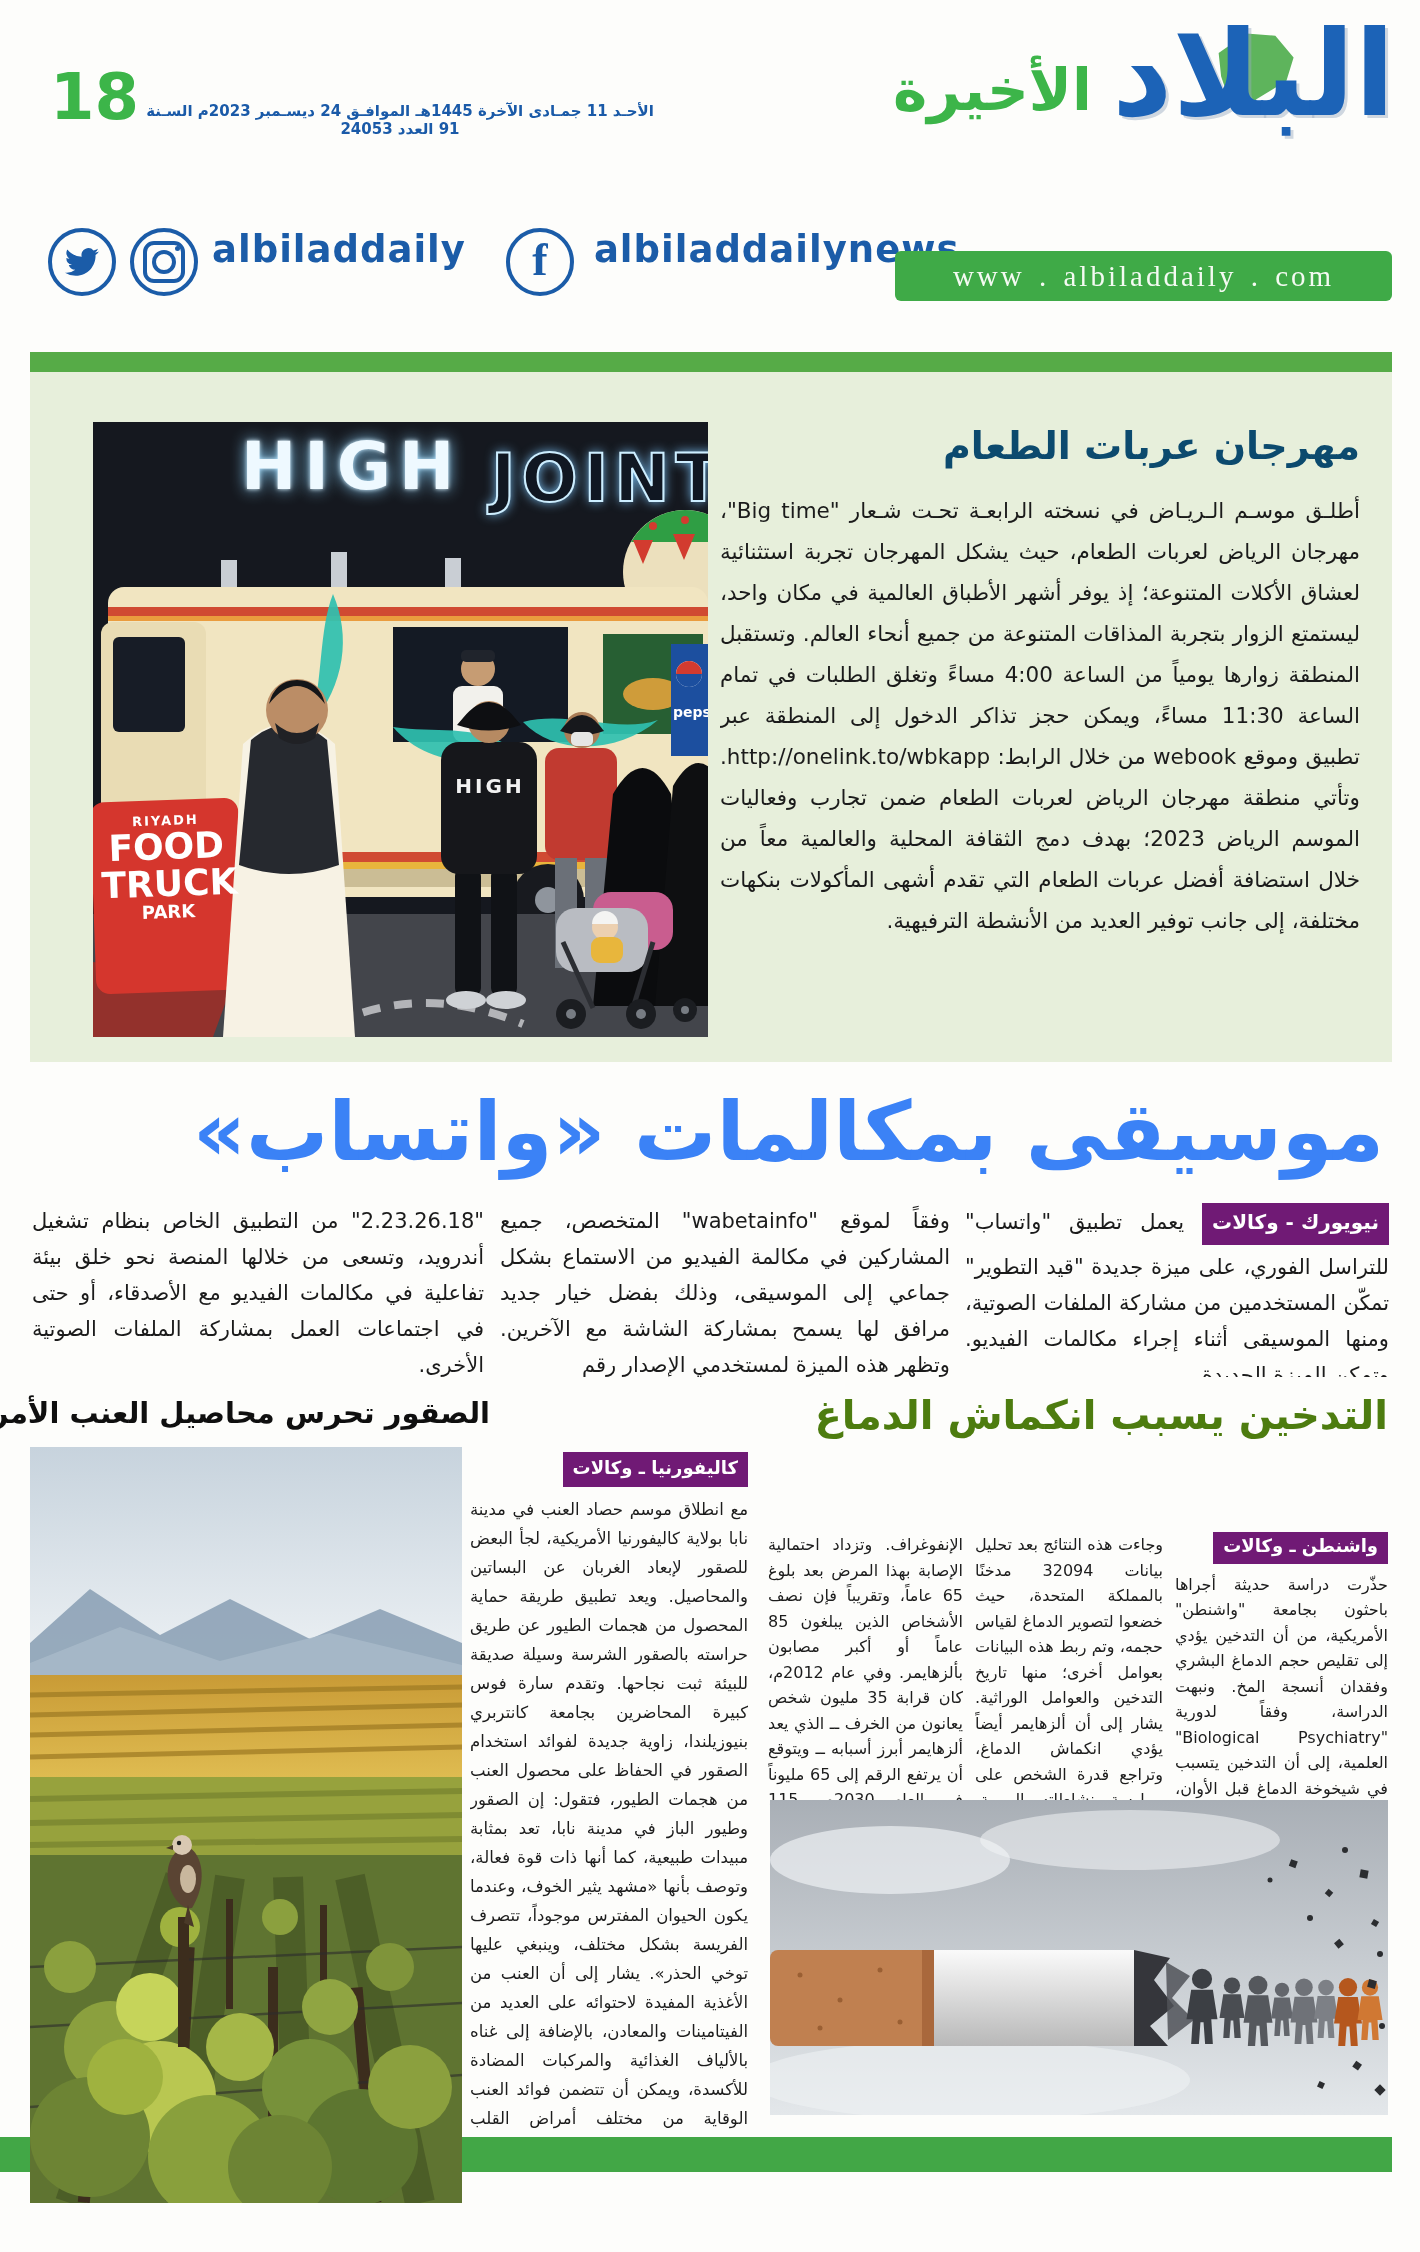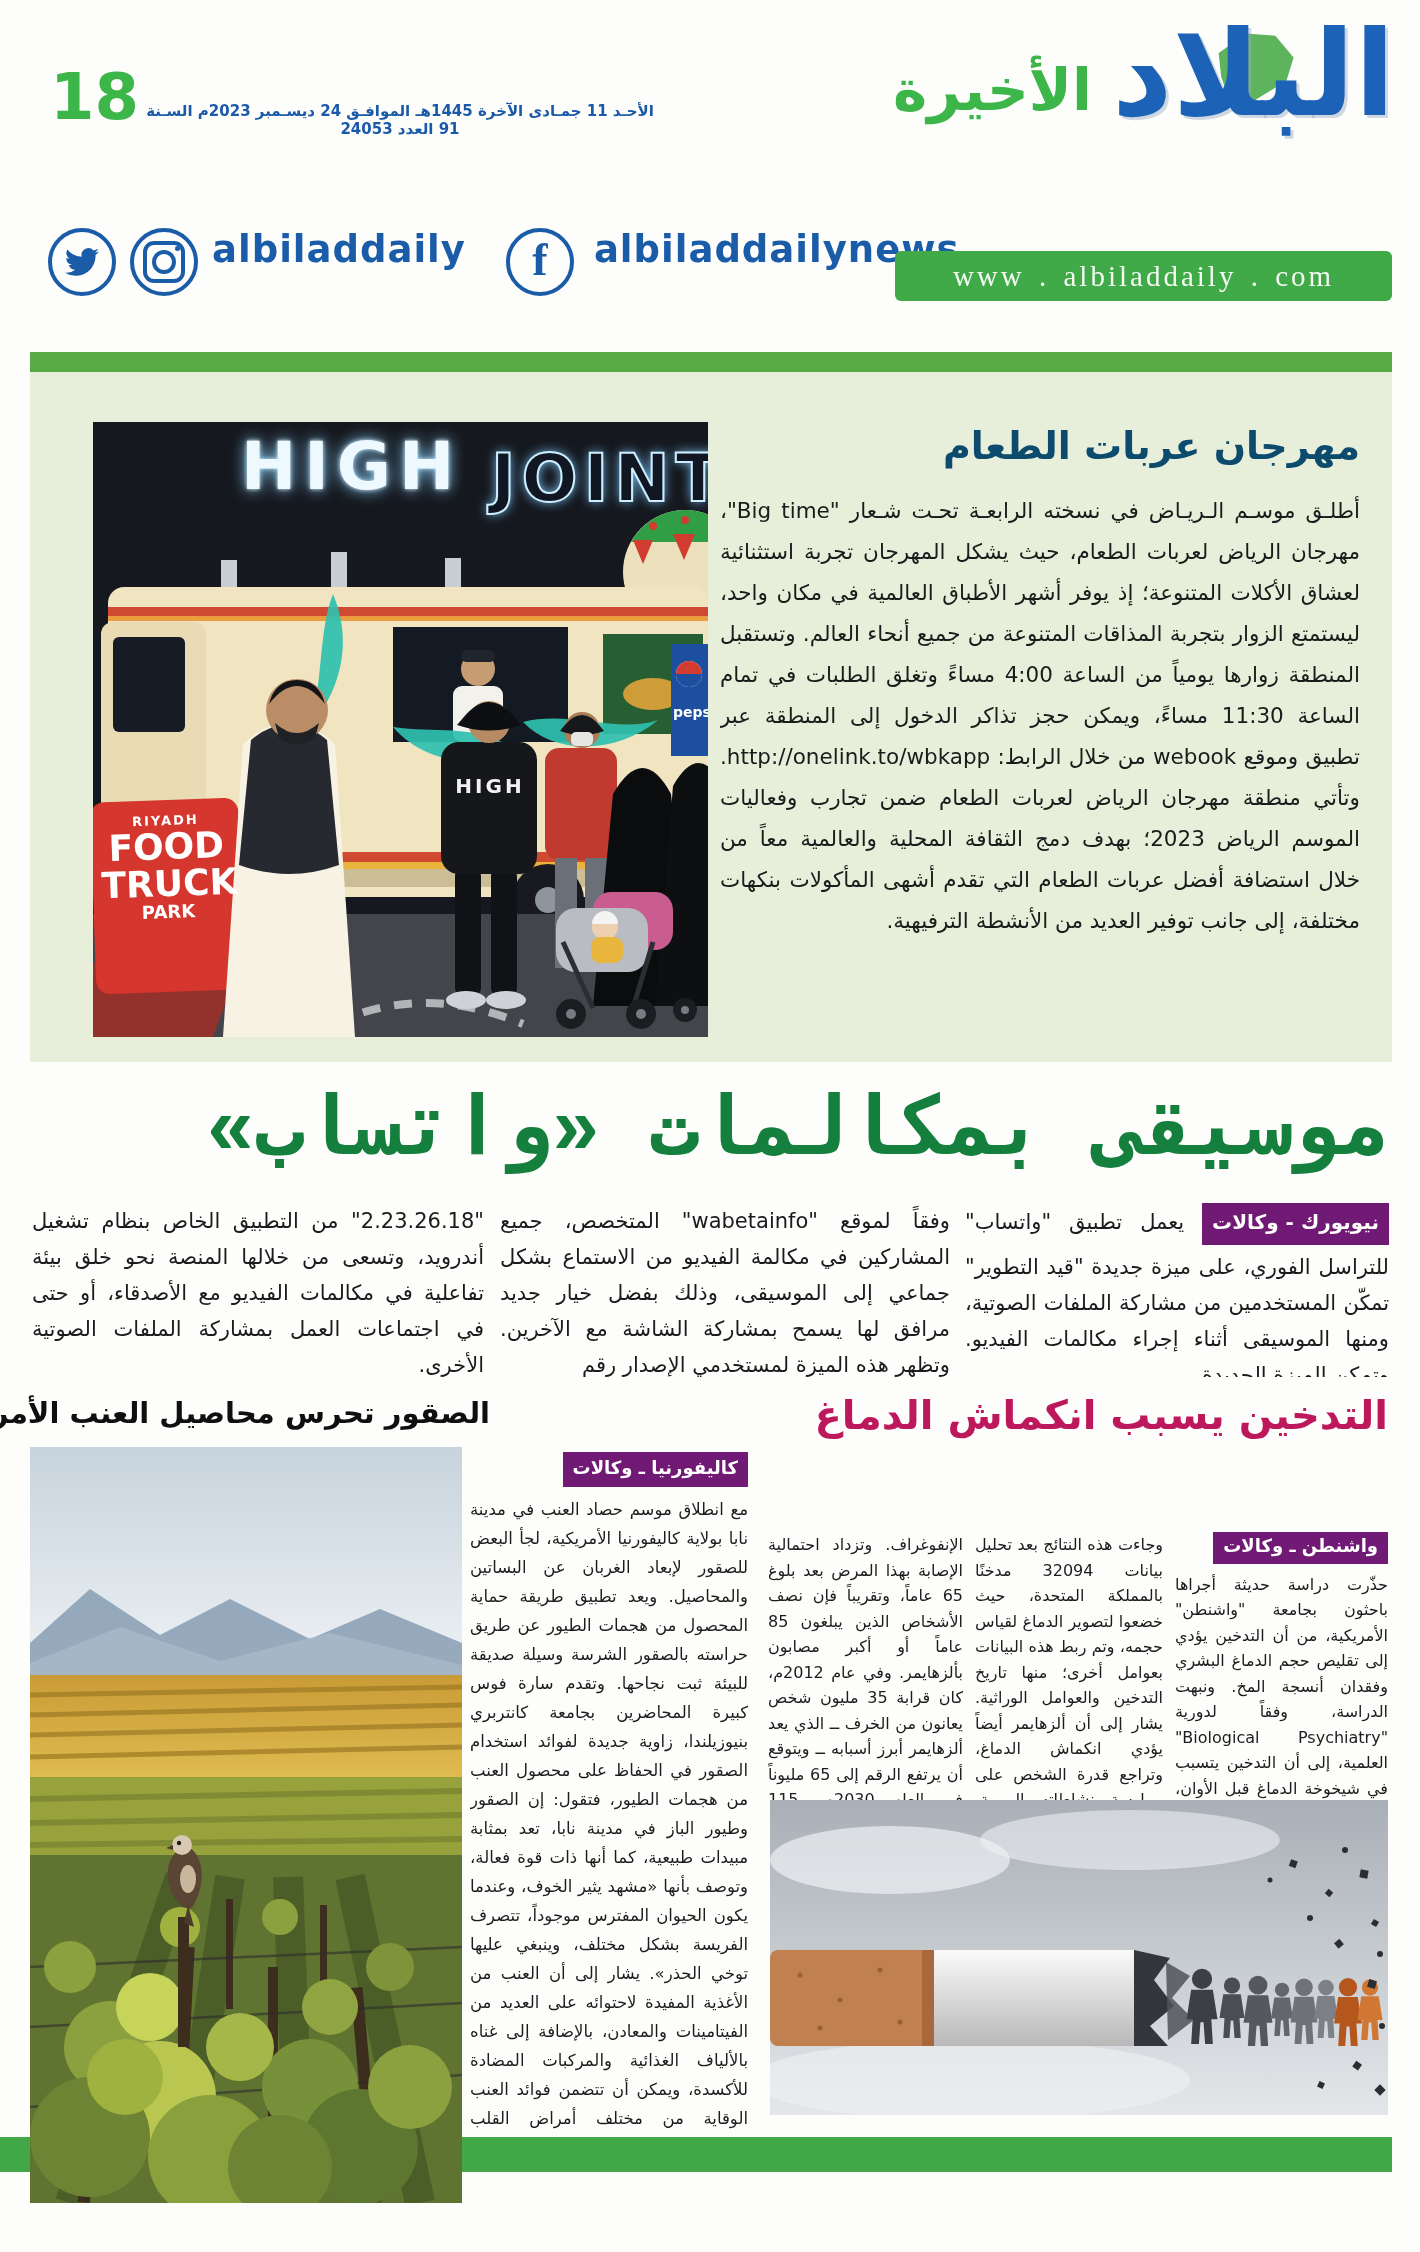--- a/index.html
+++ b/index.html
@@ -44,33 +44,33 @@
               color:#101722;-webkit-text-stroke:2px #cdeeff;text-shadow:0 0 12px #7fc9ff;}
   .shirt-high{position:absolute;left:356px;top:352px;width:82px;text-align:center;font-size:20px;font-weight:bold;
               letter-spacing:3px;color:#f2f2f2;}
   .red-sign-text{position:absolute;left:8px;top:392px;width:132px;text-align:center;color:#fff;transform:rotate(-2deg);line-height:1.05;}
   .red-sign-text .l1{font-size:13px;letter-spacing:2px;font-weight:bold;display:block;}
   .red-sign-text .l2,.red-sign-text .l3{font-size:36px;font-weight:bold;display:block;}
   .red-sign-text .l4{font-size:18px;font-weight:bold;display:block;}
   .pepsi-label{position:absolute;left:580px;top:282px;width:38px;text-align:center;font-size:14px;font-weight:bold;color:#fff;}
 
   
-  .wa-headline{position:absolute;right:30px;top:1078px;margin:0;font-size:82px;font-weight:bold;color:#15803d;
-               direction:rtl;white-space:nowrap;font-family:Liberation Mono, monospace;}
+  .wa-headline{position:absolute;right:30px;top:1078px;margin:6px;font-size:82px;font-weight:bold;color:#3b82f6;
+               direction:rtl;white-space:nowrap;}
   .wa-col{position:absolute;top:1203px;height:174px;overflow:hidden;font-size:21px;line-height:36px;
           color:#1b1b1b;text-align:justify;direction:rtl;}
   .wa-col1{left:965px;width:424px;}
   .wa-col2{left:500px;width:450px;}
   .wa-col3{left:32px;width:452px;}
   .dateline{display:inline-block;background:#701a75;color:#ffffff;font-weight:bold;padding:1px 10px 5px;}
   .wa-col .dateline{font-size:20px;margin-bottom:4px;}
 
   
   .smk-headline{position:absolute;left:835px;top:1392px;width:553px;margin:0;font-size:40px;font-weight:bold;
-                color:#be185d;text-align:center;direction:rtl;white-space:nowrap;}
+                color:#4d7c0f;text-align:center;direction:rtl;white-space:nowrap;}
   .smk-col{position:absolute;top:1532px;height:348px;overflow:hidden;font-size:16px;line-height:25.5px;
            color:#1c1c1c;text-align:justify;direction:rtl;}
   .smk-col1{left:1175px;width:213px;}
   .smk-col2{left:975px;width:188px;}
   .smk-col3{left:768px;width:195px;}
   .smk-col .dateline{display:block;width:fit-content;font-size:18px;margin-bottom:8px;}
   .photo-cig{position:absolute;left:770px;top:1800px;width:618px;height:315px;overflow:hidden;}
 
   
   .flc-headline{position:absolute;left:70px;top:1396px;width:420px;margin:0;font-size:29px;font-weight:bold;

